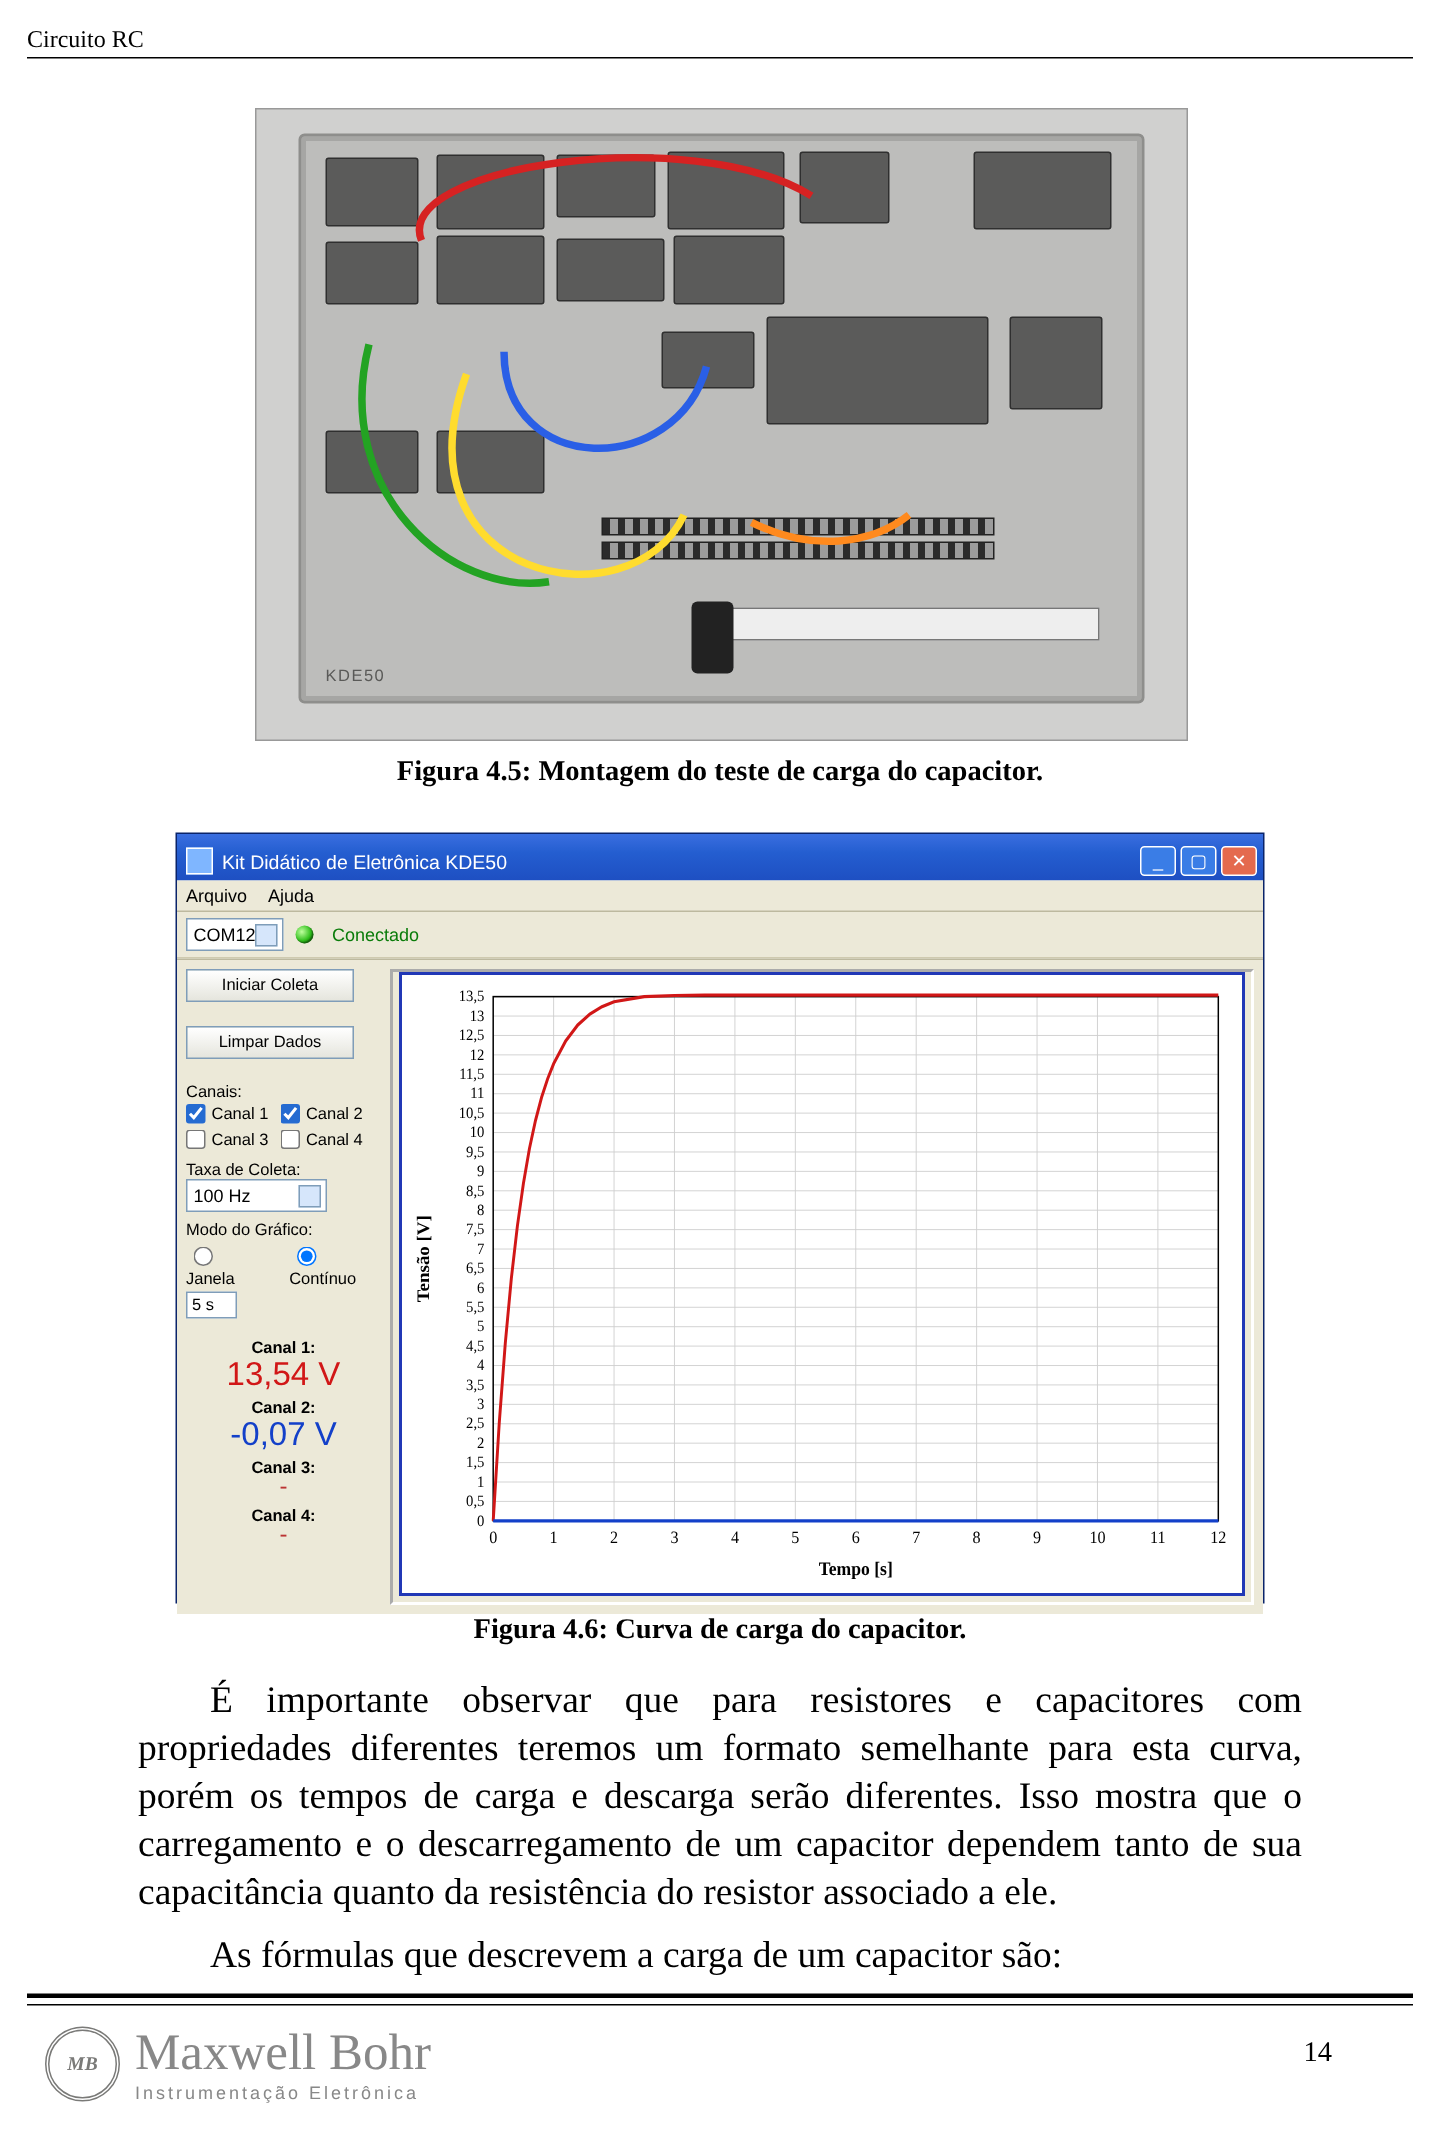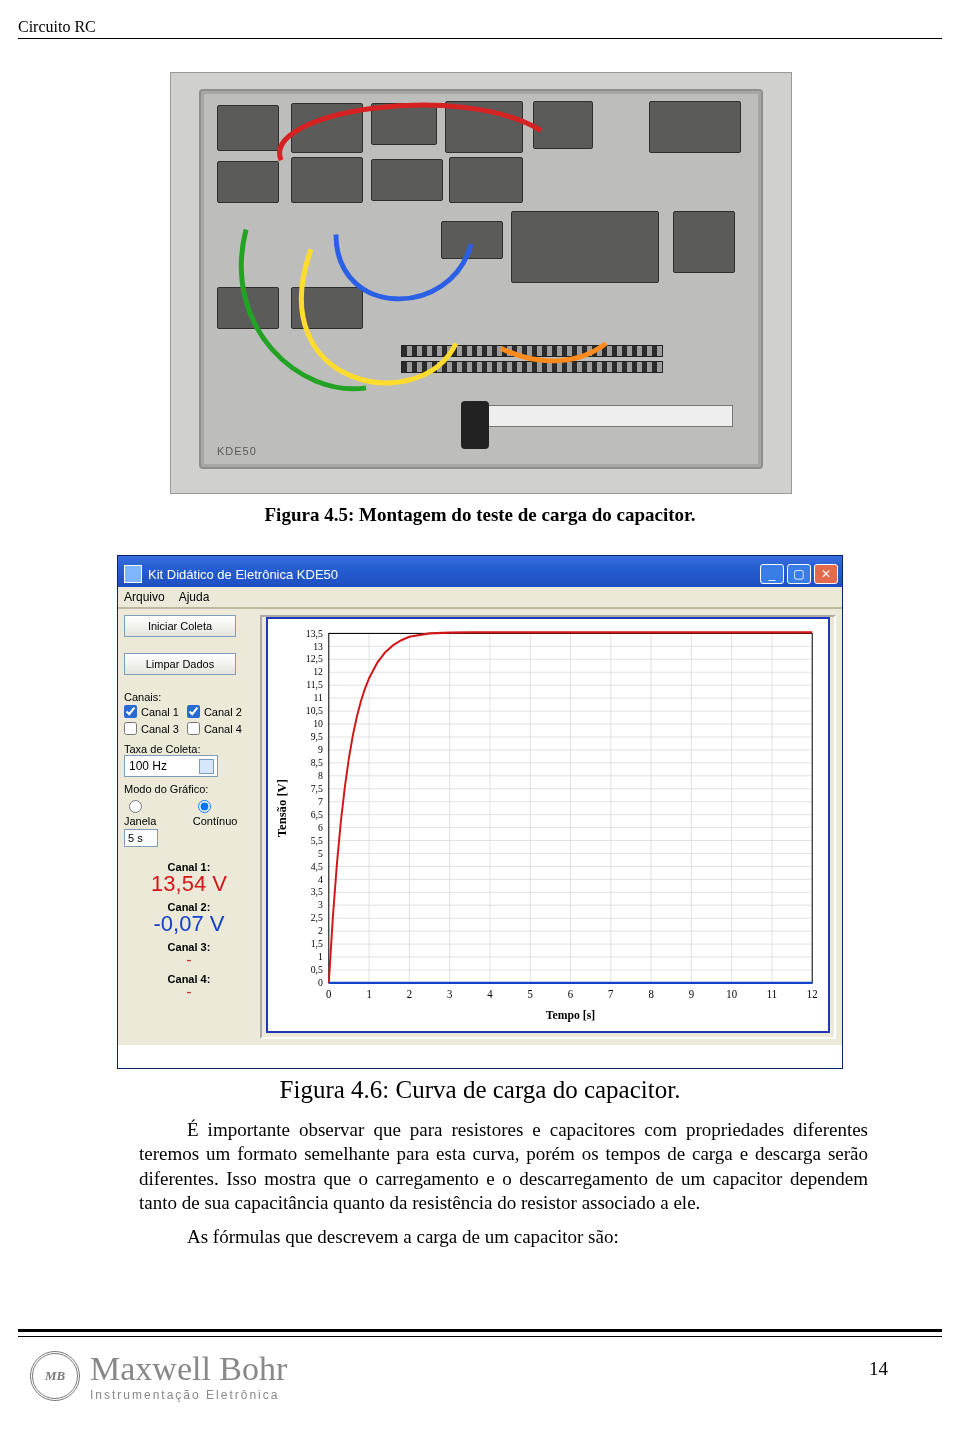--- a/index.html
+++ b/index.html
@@ -65,23 +65,23 @@
   .chv.c1 { color:#d11717; }
   .chv.c2 { color:#1340c9; }
   .chv.small { font-size:16px; color:#b33; }
   .plot-area { flex:1; border:2px inset #fff; margin:6px 6px 6px 0; background:#ece9d8; position:relative; display:flex; flex-direction:column;}
   .tabs { height:22px; display:flex; gap:1px; padding-left:4px; font:11px Tahoma,sans-serif;}
   .tab { border:1px solid #8a8a7a; border-bottom:none; padding:3px 10px 0; background:#ece9d8; }
   .tab.active { background:#fdfdfa;}
   .plot-frame { flex:1; margin:0 4px 4px 4px; border:2px solid #2138b6; background:#fff; padding:6px; box-sizing:border-box; position:relative;}
   .plot-svg { width:100%; height:100%; display:block; }
 
-  .caption2 { position:absolute; left:0; right:0; top:1076px; text-align:center; font-size:25px; font-weight:normal;}
-
-  .body-text { position:absolute; left:92px; right:92px; top:1118px; font-size:19px; line-height:1.28; text-align:justify;margin-left:47px;}
+  .caption2 { position:absolute; left:0; right:0; top:1076px; text-align:center; font-size:19px; font-weight:bold;}
+
+  .body-text { position:absolute; left:92px; right:92px; top:1118px; font-size:25px; line-height:1.28; text-align:justify;}
   .body-text p { margin:0 0 10px 0; text-indent: 48px;}
 
   .footer-rule-thick { position:absolute; left:18px; bottom:104px; width:924px; height:3px; background:#000;}
   .footer-rule-thin  { position:absolute; left:18px; bottom:99px; width:924px; height:1px; background:#000;}
   .footer { position:absolute; left:30px; bottom:34px; display:flex; align-items:center; gap:10px;}
   .footer .badge { width:44px; height:44px; border-radius:50%; border:3px double #7a7a78; display:flex; align-items:center; justify-content:center; font:italic bold 13px serif; color:#7a7a78;}
   .footer .brand { display:flex; flex-direction:column; line-height:1; }
   .footer .brand .n { font: 34px "Brush Script MT","Segoe Script",cursive; color:#888;}
   .footer .brand .s { font: 12px Tahoma,sans-serif; color:#888; letter-spacing:2px;}
   .page-num { position:absolute; right:72px; bottom:56px; font-size:19px; }
@@ -135,20 +135,28 @@
       <div class="win-icon"></div>
       <span>Kit Didático de Eletrônica KDE50</span>
       <span class="spacer"></span>
       <div class="win-btn">_</div>
       <div class="win-btn">▢</div>
       <div class="win-btn win-close">✕</div>
     </div>
     <div class="menubar">
       <span>Arquivo</span>
       <span>Ajuda</span>
+    </div>
+    <div class="toolbar-row">
+      <span class="combo">
+          <span>COM12</span>
+          <span class="chev"></span>
+        </span>
+      <span class="led"></span>
+      <span class="conn-label">Conectado</span>
     </div>
     <div class="app-body">
       <div class="side">
         <span class="btn">Iniciar Coleta</span>
         <span class="btn">Limpar Dados</span>
         <div>Canais:</div>
         <div style="display:flex; gap:8px;">
           <label class="ck-row">
               <input type="checkbox" checked="" style="">
               <span>Canal 1</span>

